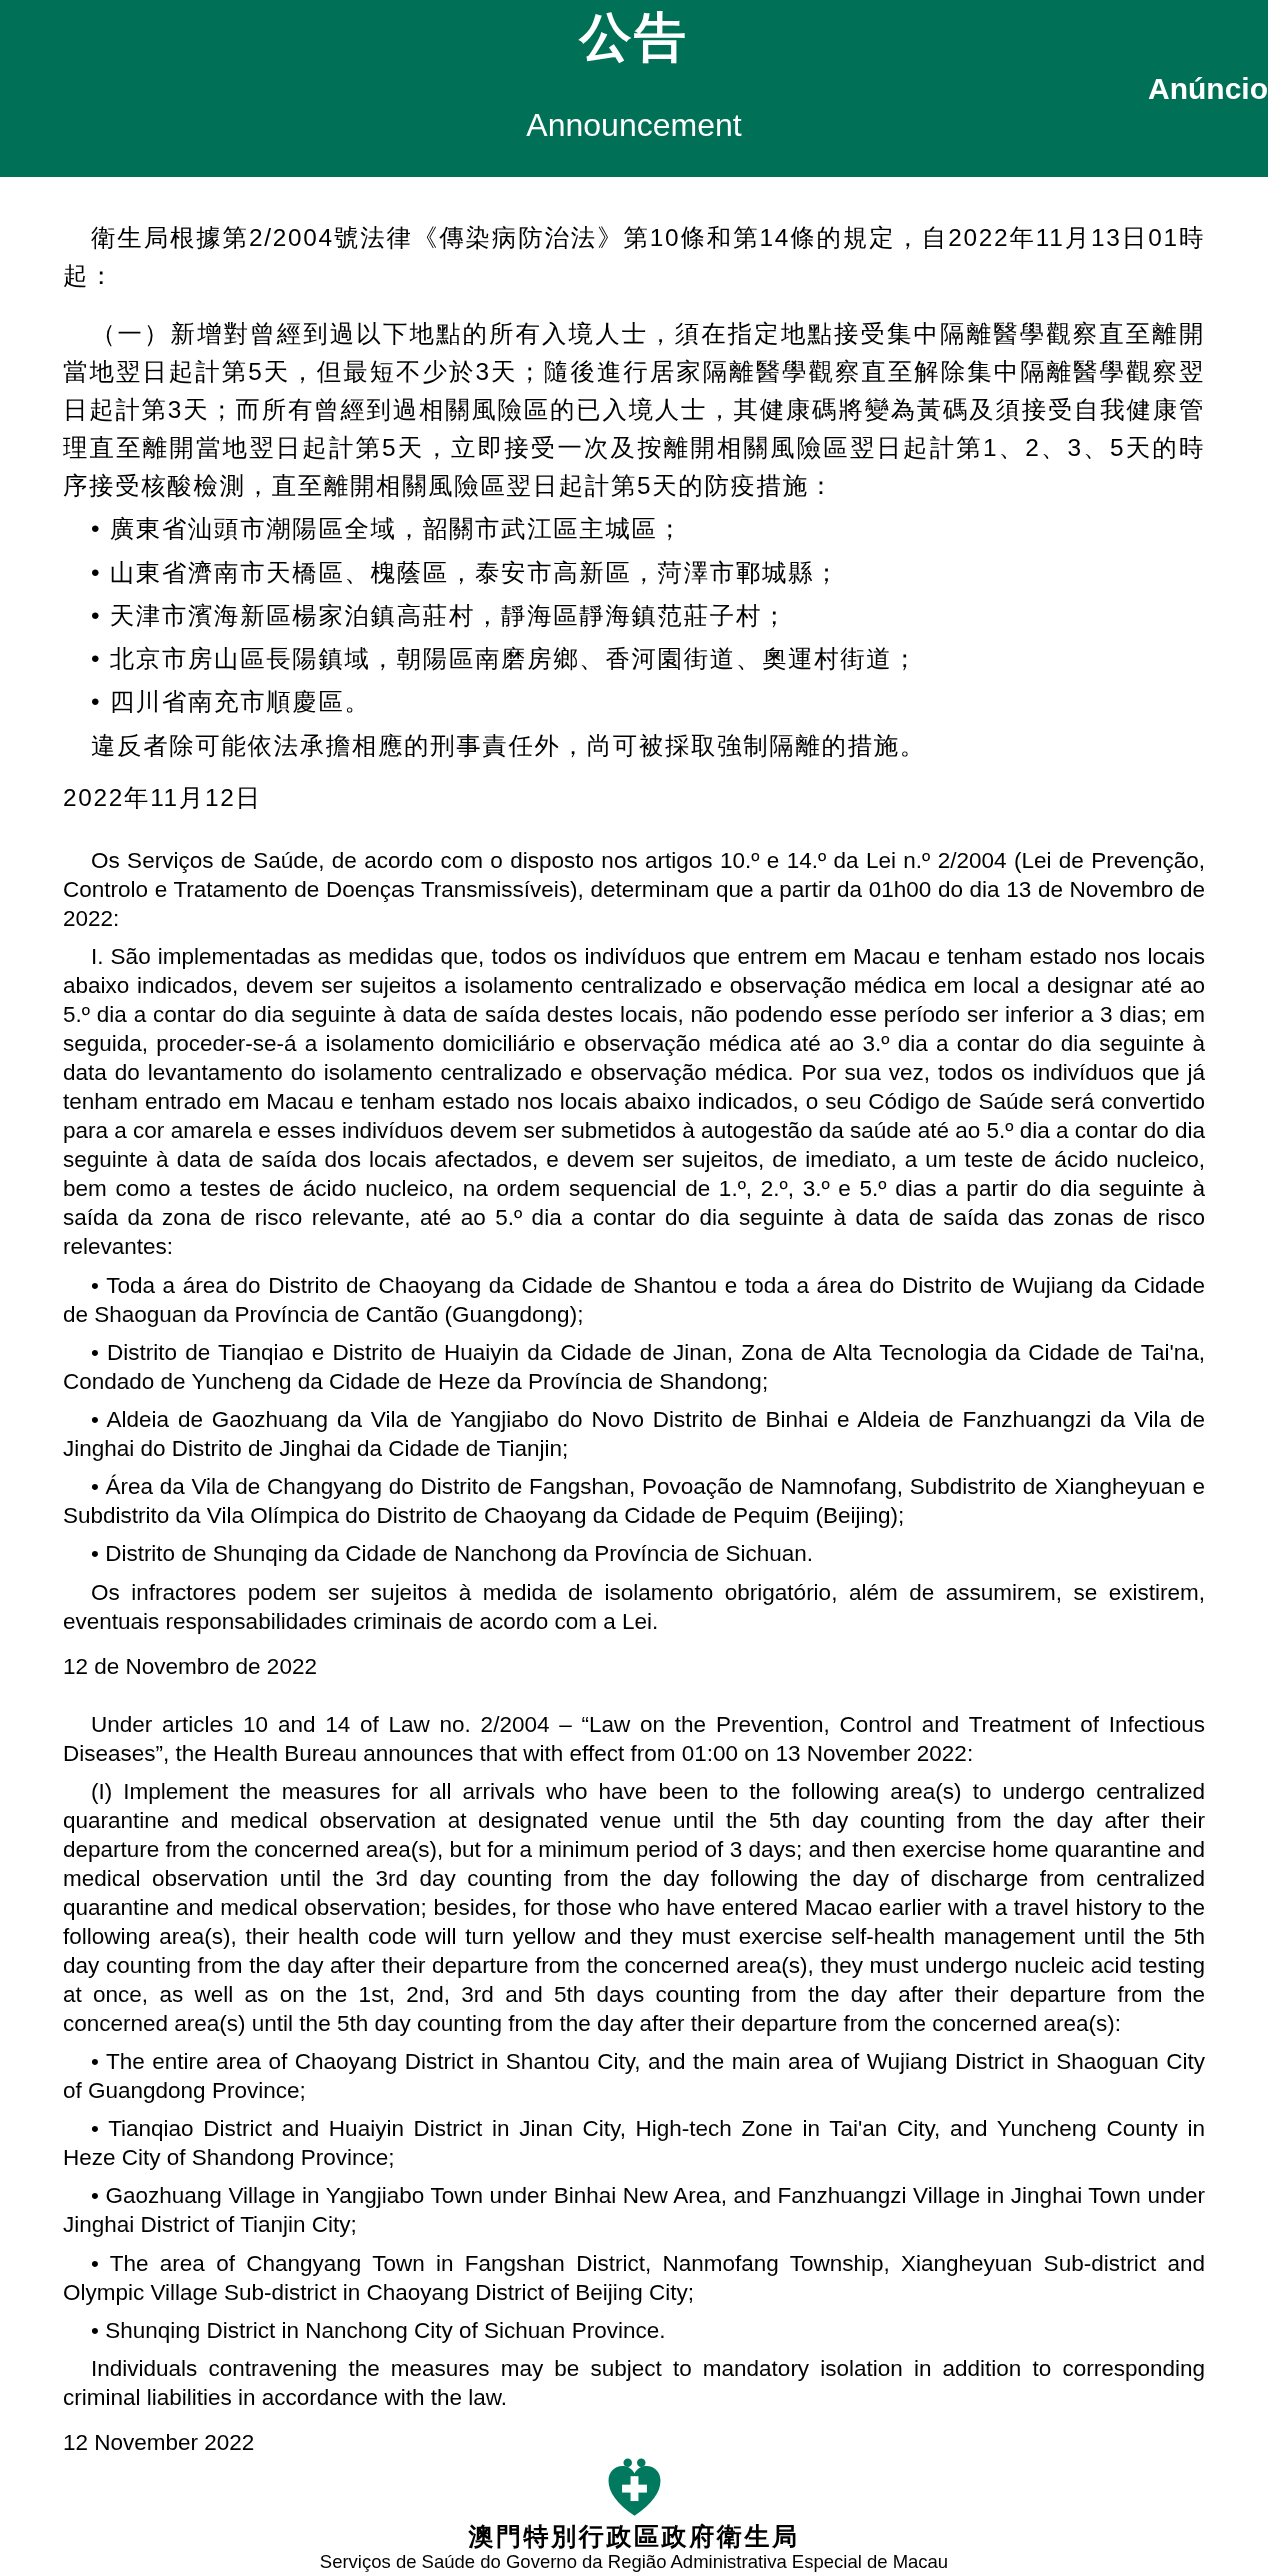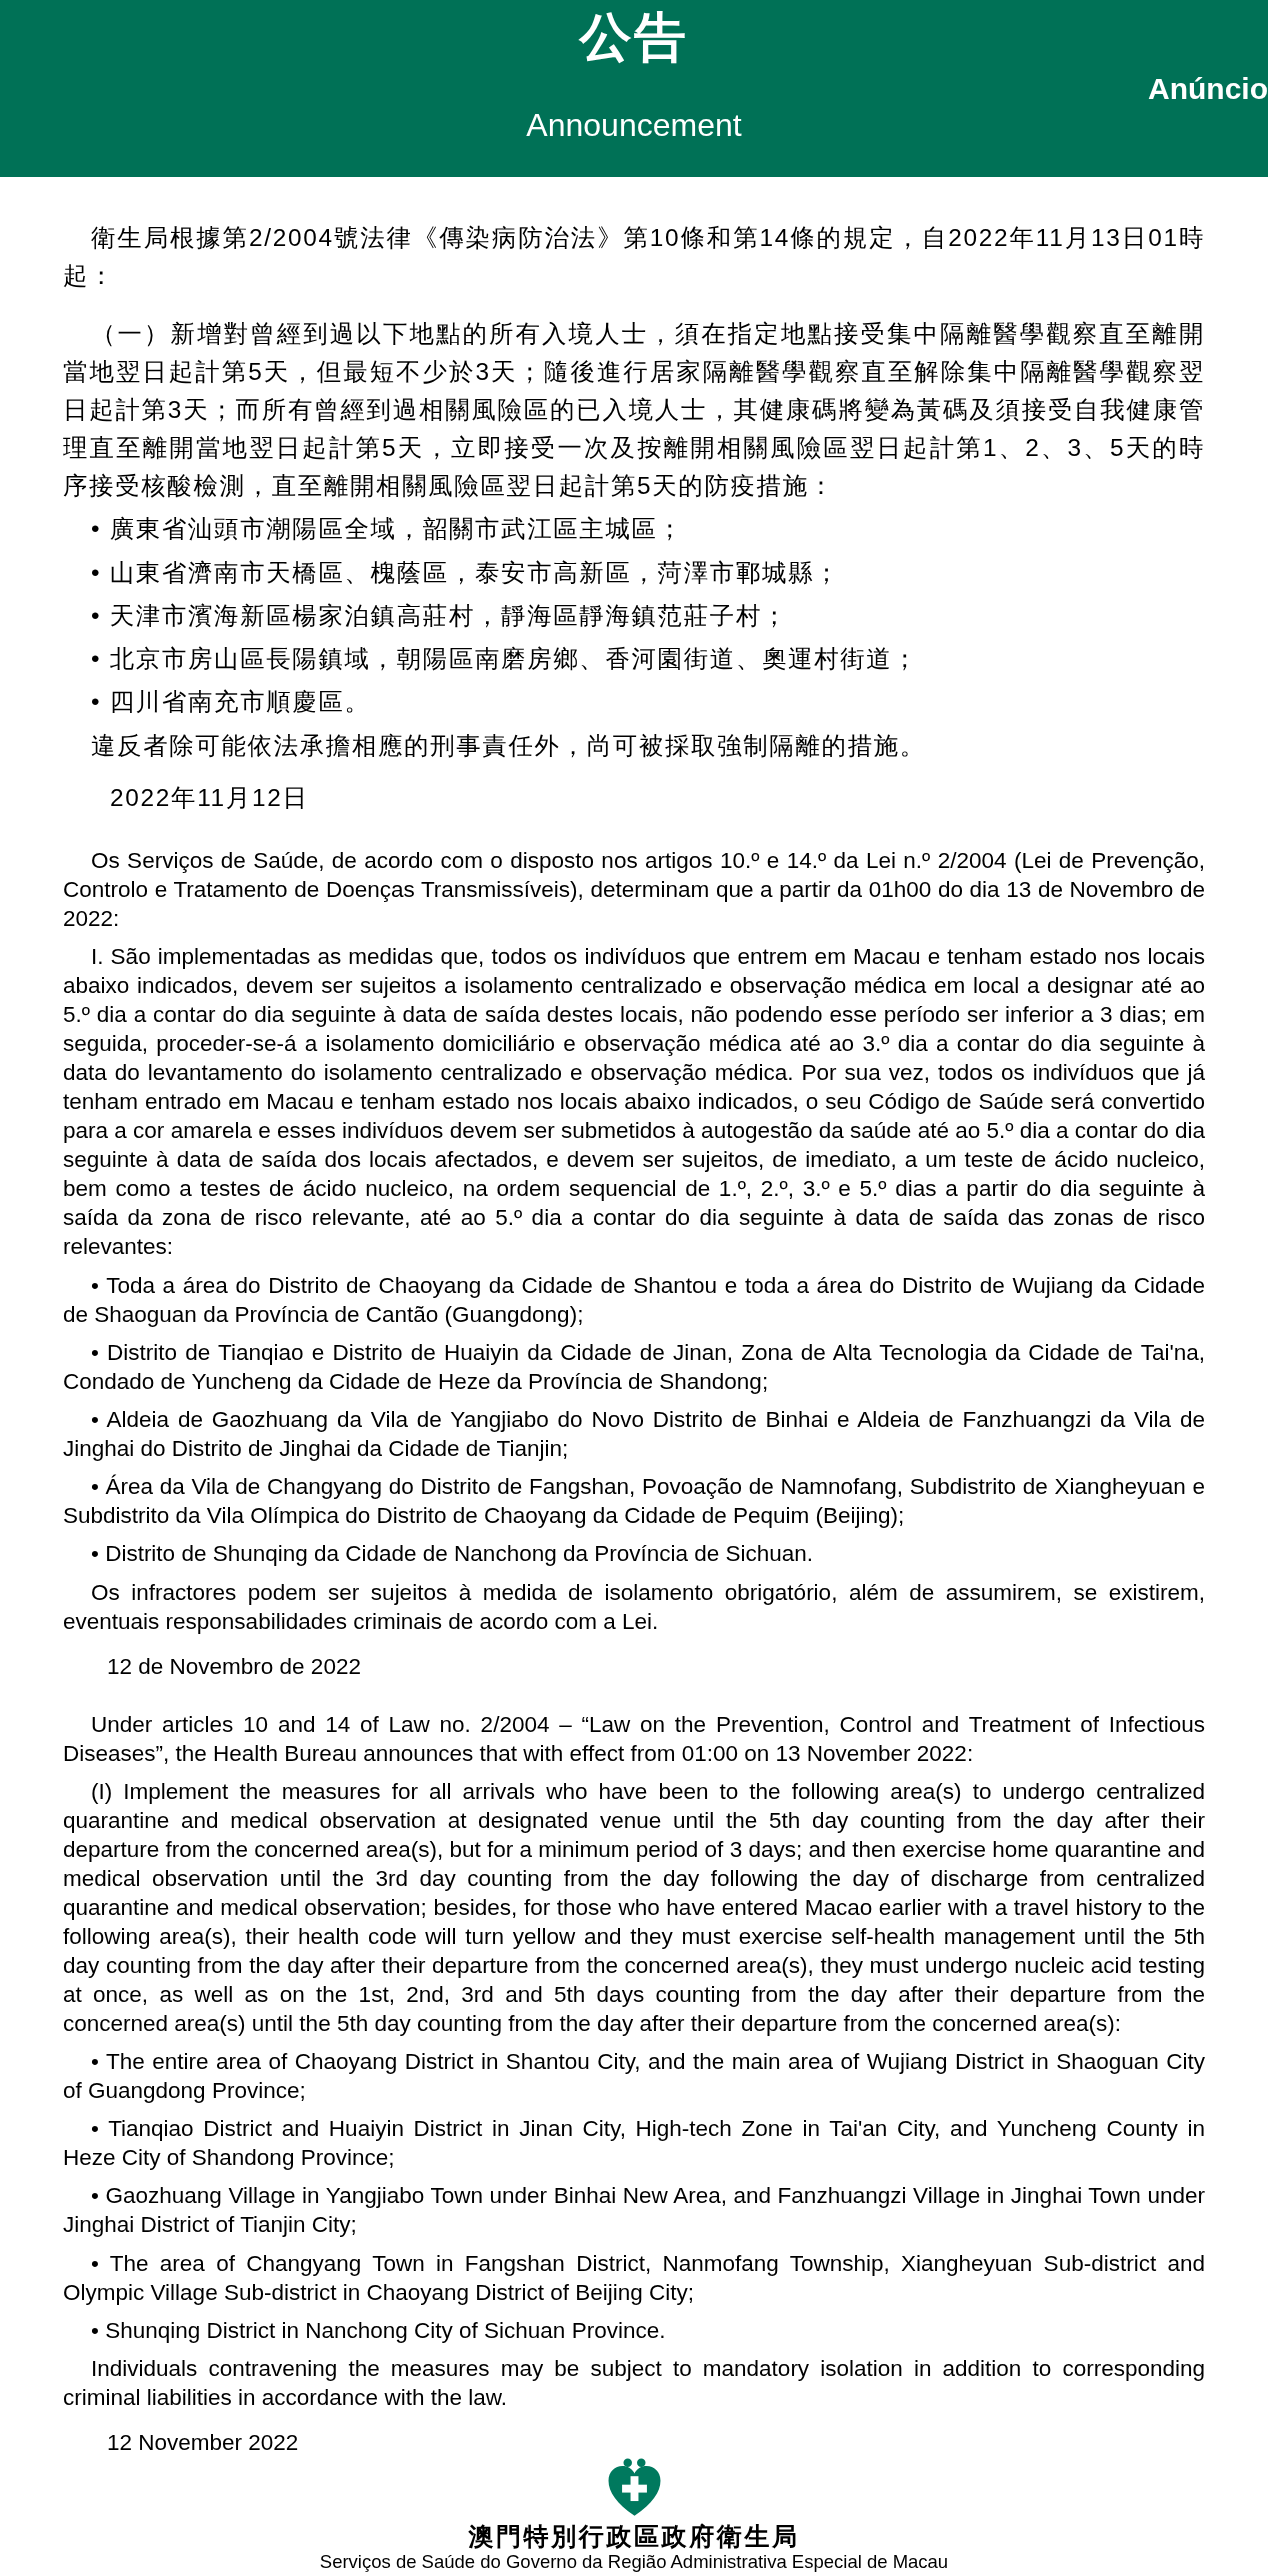--- a/index.html
+++ b/index.html
@@ -38,25 +38,25 @@
   .zh  { font-size: 24.4px; line-height: 38px; letter-spacing: 1.7px; text-align: justify; }
   .lat { font-size: 22.5px; line-height: 29px; text-align: justify; }
 
   .indent { text-indent: 28px; }
   .date-line { text-align: left; text-indent: 0; }
 
   .sec-zh { margin-top: 42px; }
   .sec-zh .para  { margin-top: 20px; }
   .sec-zh .bullet { margin-top: 5.3px; }
   .sec-zh .penalty { margin-top: 5.3px; }
-  .sec-zh .date-line { margin-top: 14.5px; margin-left: 47px; }
+  .sec-zh .date-line { margin-top: 14.5px; }
 
   .sec-lat { margin-top: 29px; }
   .sec-lat .para, .sec-lat .bullet, .sec-lat .penalty { margin-top: 9.2px; }
-  .sec-lat .date-line { margin-top: 16px; margin-left: 44px; }
+  .sec-lat .date-line { margin-top: 16px; }
 
   
   .footer { flex: 0 0 auto; margin-top: auto; }
   .logo-block { text-align: center; padding-bottom: 2.6px; }
   .logo-block svg { display: block; margin: 0 auto 2.6px auto; }
   .bureau-zh { font-size: 25px; font-weight: bold; line-height: 30px; letter-spacing: 2.6px; }
   .bureau-pt { font-size: 18.5px; line-height: 22.5px; }
 
   .band {
     height: 96px;

